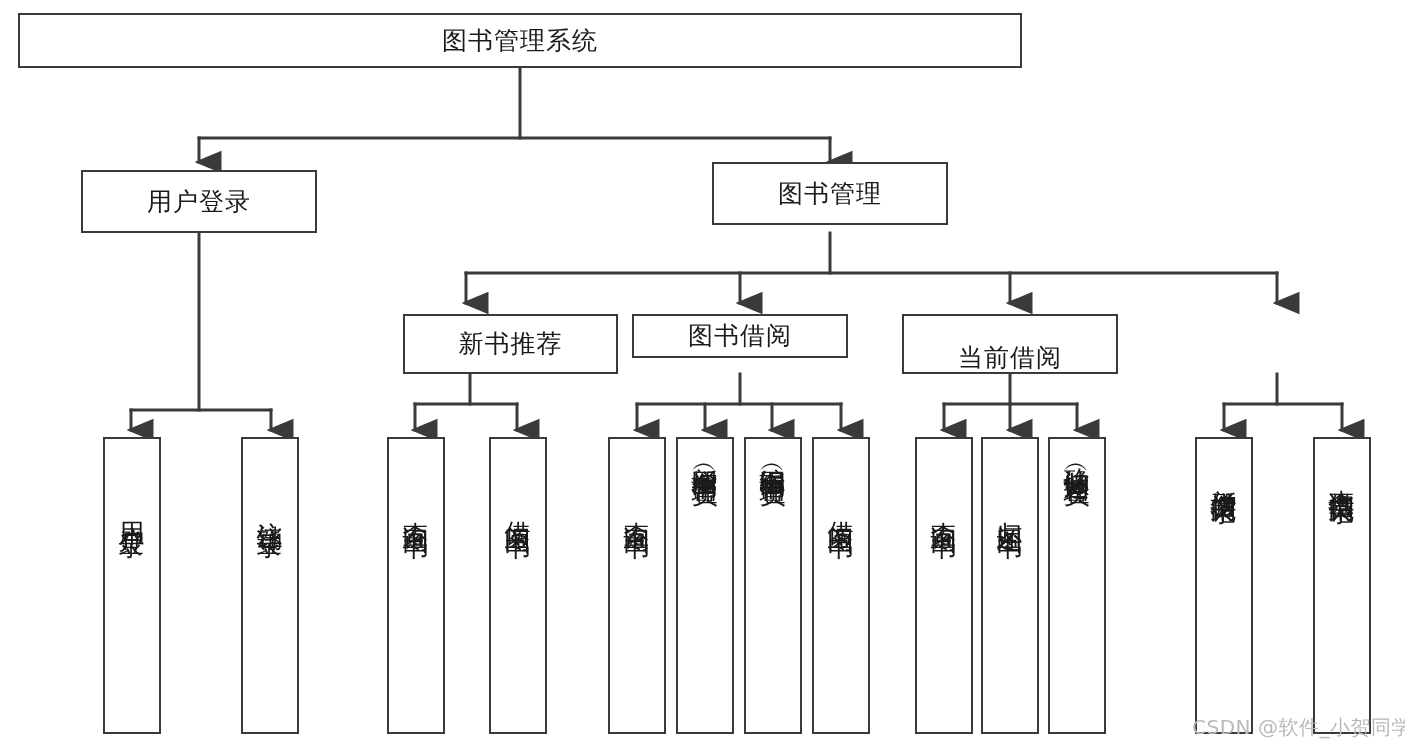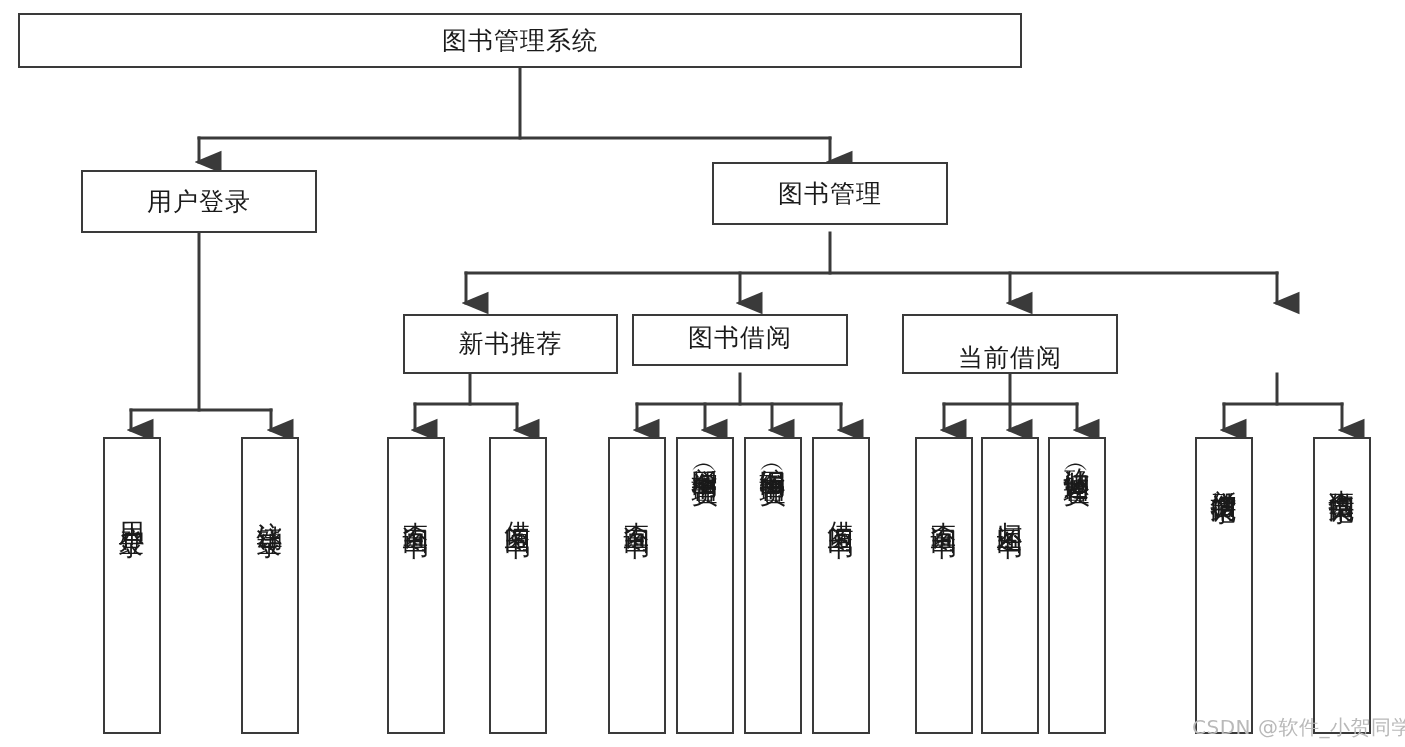--- a/index.html
+++ b/index.html
@@ -132,21 +132,21 @@
   </div>
 
   <div class="node horiz" style="left:712px;top:162px;width:236px;height:63px;">
     <span class="label">图书管理</span>
   </div>
 
   <div class="node horiz" style="left:363px;top:314px;width:215px;height:60px;margin-left:40px;">
     <span class="label">新书推荐</span>
   </div>
 
-  <div class="node horiz" style="left:632px;top:314px;width:216px;height:52px;font-family:Liberation Mono, monospace;">
+  <div class="node horiz" style="left:632px;top:314px;width:216px;height:44px;">
     <span class="label">图书借阅</span>
   </div>
 
   <div class="node horiz" style="left:902px;top:314px;width:216px;height:60px;align-items:flex-end;">
     <span class="label">当前借阅</span>
   </div>
 
 
   <div class="node vert" style="left:103px;top:437px;width:58px;height:297px;padding-top:62px;">
     <span class="label">用户登录</span>

